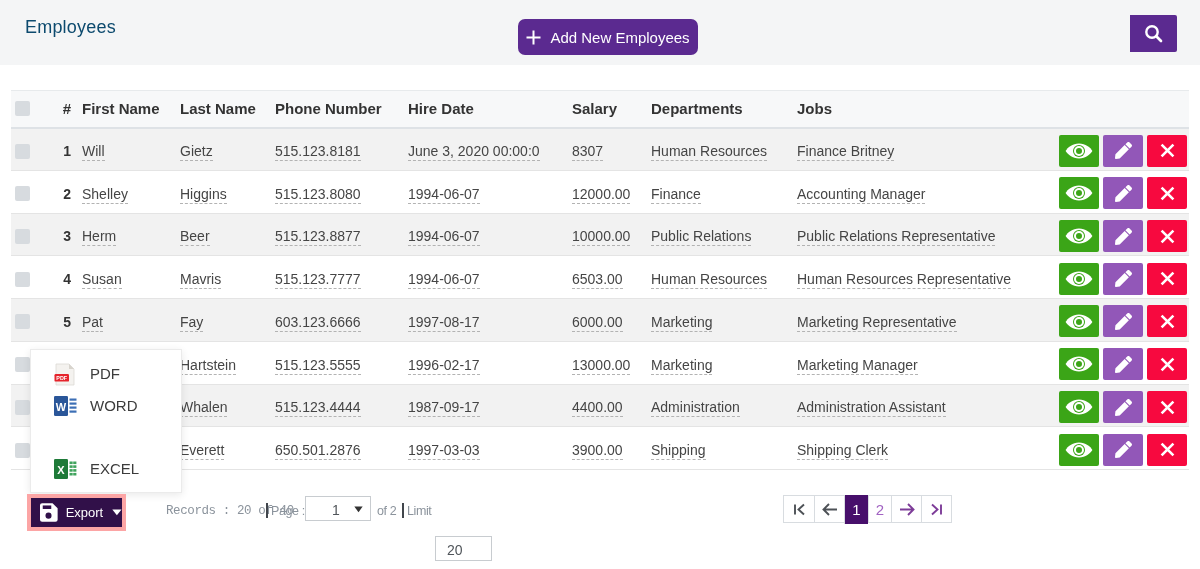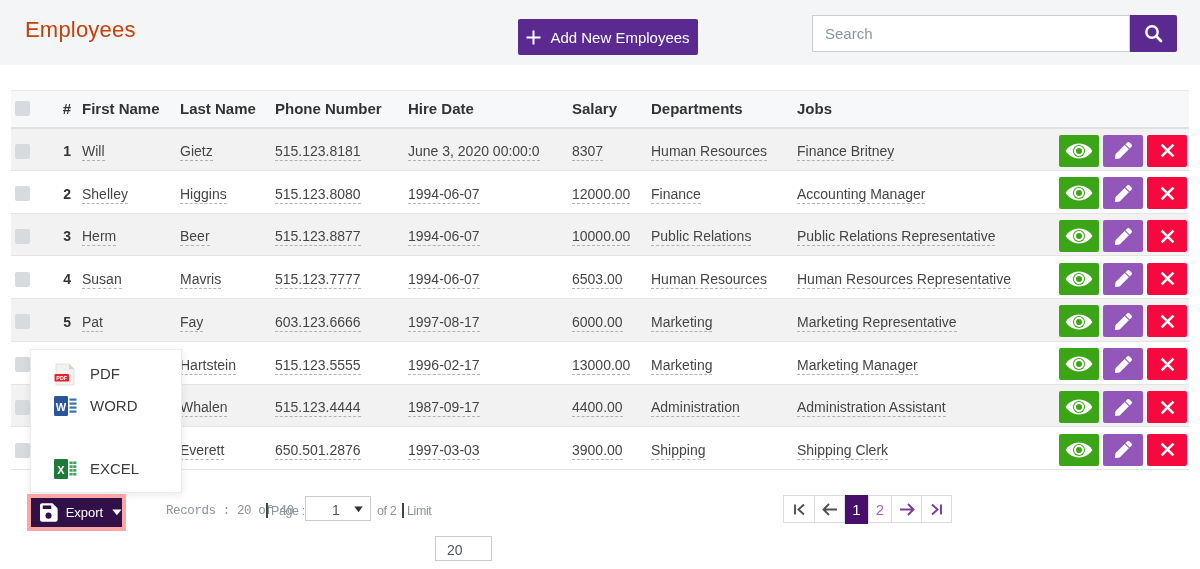--- a/index.html
+++ b/index.html
@@ -1,20 +1,20 @@
 <!DOCTYPE html>
 <html><head>
 <meta charset="utf-8">
 <style>
 * { margin:0; padding:0; box-sizing:border-box; }
 body { font-family:"Liberation Sans", sans-serif; background:#fff; }
 #page { position:relative; width:1200px; height:569px; overflow:hidden; background:#fff; }
 .topbar { position:absolute; left:0; top:0; width:1200px; height:65px; background:#f4f5f6; }
-.title { position:absolute; left:25px; top:17px; font-size:22px; color:#c2410c; letter-spacing:0.2px; }
-.addbtn { position:absolute; left:518px; top:19px; width:180px; height:36px; background:#5b2a90; border-radius:2px; color:#fff; font-size:15px; display:flex; align-items:center; justify-content:center; gap:9px; }
+.title { position:absolute; left:25px; top:17px; font-size:18px; color:#0c4a6e; letter-spacing:0.2px; }
+.addbtn { position:absolute; left:518px; top:19px; width:180px; height:36px; background:#5b2a90; border-radius:7px; color:#fff; font-size:15px; display:flex; align-items:center; justify-content:center; gap:9px; }
 .search { position:absolute; left:812px; top:15px; width:318px; height:37px; background:#fff; border:1px solid #c9cdd1; }
 .search span { position:absolute; left:12px; top:9px; font-size:15px; color:#8d959d; }
 .searchbtn { position:absolute; left:1130px; top:15px; width:47px; height:37px; background:#5b2a90; border-radius:0 2px 2px 0; display:flex; align-items:center; justify-content:center; }
 table { position:absolute; left:11px; top:90px; width:1178px; border-collapse:collapse; table-layout:fixed; }
 th { height:37px; background:#f7f8f9; border-top:1px solid #e7eaec; border-bottom:2px solid #dee2e6; font-size:15px; color:#333; text-align:left; font-weight:bold; padding:0 0 0 7px; }
 td { height:42.75px; font-size:14px; color:#454545; padding:4px 0 0 7px; border-bottom:1px solid #e4e4e4; overflow:hidden; white-space:nowrap; }
 tr.g td { background:#f2f2f2; }
 .cb { width:15px; height:15px; background:#d7dbdf; border-radius:2px; margin-left:4px; }
 td:first-child, th:first-child { padding-left:0; }
 td.num { padding:4px 4px 0 0; }
@@ -49,23 +49,20 @@
 <div id="page">
   <div class="topbar">
     <div class="title">Employees</div>
     <div class="addbtn">
         <svg width="15" height="15" viewBox="0 0 15 15">
           <path d="M7.5 0.5 V14.5 M0.5 7.5 H14.5" stroke="#fff" stroke-width="2"></path>
         </svg>
         <span>Add New Employees</span>
       </div>
   </div>
-  <div class="search">
-      <span>Search</span>
-    </div>
   <div class="searchbtn">
       <svg width="21" height="21" viewBox="0 0 21 21">
         <circle cx="9" cy="9" r="5.7" fill="none" stroke="#fff" stroke-width="2.4"></circle>
         <line x1="13.3" y1="13.3" x2="18" y2="18" stroke="#fff" stroke-width="2.7" stroke-linecap="round"></line>
       </svg>
     </div>
 
   <table>
     <colgroup>
         <col style="width:38px">

